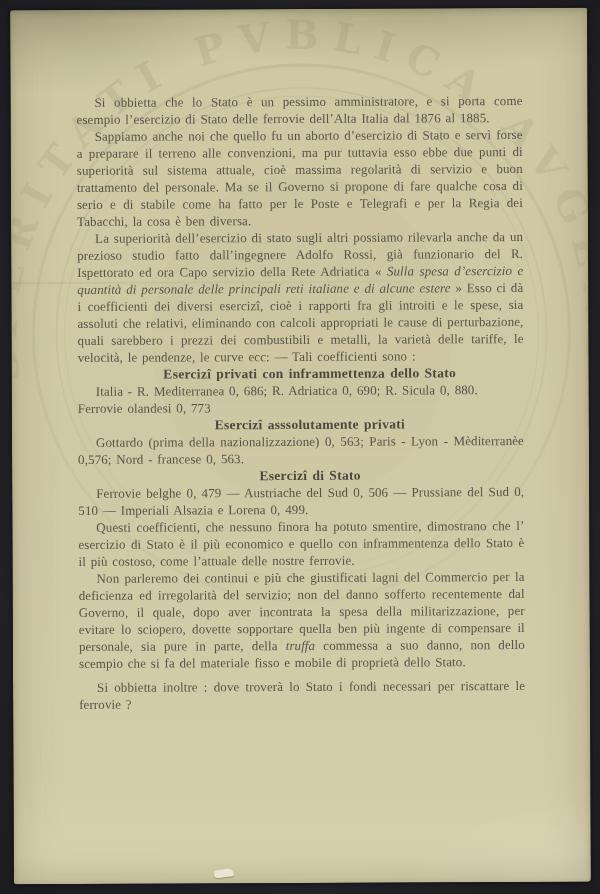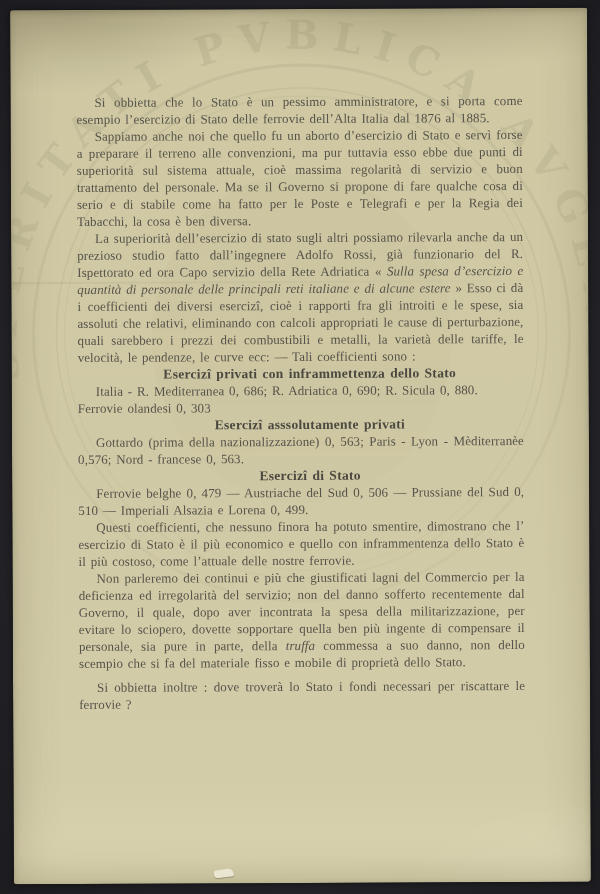--- a/index.html
+++ b/index.html
@@ -114,21 +114,21 @@
   <div class="content">
 
     <p>Si obbietta che lo Stato è un pessimo amministratore, e si porta come esempio l’esercizio di Stato delle ferrovie dell’Alta Italia dal 1876 al 1885.</p>
 
     <p>Sappiamo anche noi che quello fu un aborto d’esercizio di Stato e servì forse a preparare il terreno alle convenzioni, ma pur tuttavia esso ebbe due punti di superiorità sul sistema attuale, cioè massima regolarità di servizio e buon trattamento del personale. Ma se il Governo si propone di fare qualche cosa di serio e di stabile come ha fatto per le Poste e Telegrafi e per la Regia dei Tabacchi, la cosa è ben diversa.</p>
 
     <p><span>La superiorità dell’esercizio di stato sugli altri possiamo rilevarla anche da un prezioso studio fatto dall’ingegnere Adolfo Rossi, già funzionario del R. Ispettorato ed ora Capo servizio della Rete Adriatica « </span><span class="it">Sulla spesa d’esercizio e quantità di personale delle principali reti italiane e di alcune estere</span><span> » Esso ci dà i coefficienti dei diversi esercizî, cioè i rapporti fra gli introiti e le spese, sia assoluti che relativi, eliminando con calcoli appropriati le cause di perturbazione, quali sarebbero i prezzi dei combustibili e metalli, la varietà delle tariffe, le velocità, le pendenze, le curve ecc: — Tali coefficienti sono :</span></p>
 
     <p class="heading">Esercizî privati con inframmettenza dello Stato</p>
 
-    <p><span>Italia - R. Mediterranea 0, 686; R. Adriatica 0, 690; R. Sicula 0, 880.</span><br><span>Ferrovie olandesi 0, 303</span></p>
+    <p><span>Italia - R. Mediterranea 0, 686; R. Adriatica 0, 690; R. Sicula 0, 880.</span><br><span>Ferrovie olandesi 0, 773</span></p>
 
     <p class="heading">Esercizî asssolutamente privati</p>
 
     <p>Gottardo (prima della nazionalizzazione) 0, 563; Paris - Lyon - Mèditerranèe 0,576; Nord - francese 0, 563.</p>
 
     <p class="heading">Esercizî di Stato</p>
 
     <p>Ferrovie belghe 0, 479 — Austriache del Sud 0, 506 — Prussiane del Sud 0, 510 — Imperiali Alsazia e Lorena 0, 499.</p>
 
     <p>Questi coefficienti, che nessuno finora ha potuto smentire, dimostrano che l’ esercizio di Stato è il più economico e quello con inframmentenza dello Stato è il più costoso, come l’attuale delle nostre ferrovie.</p>

